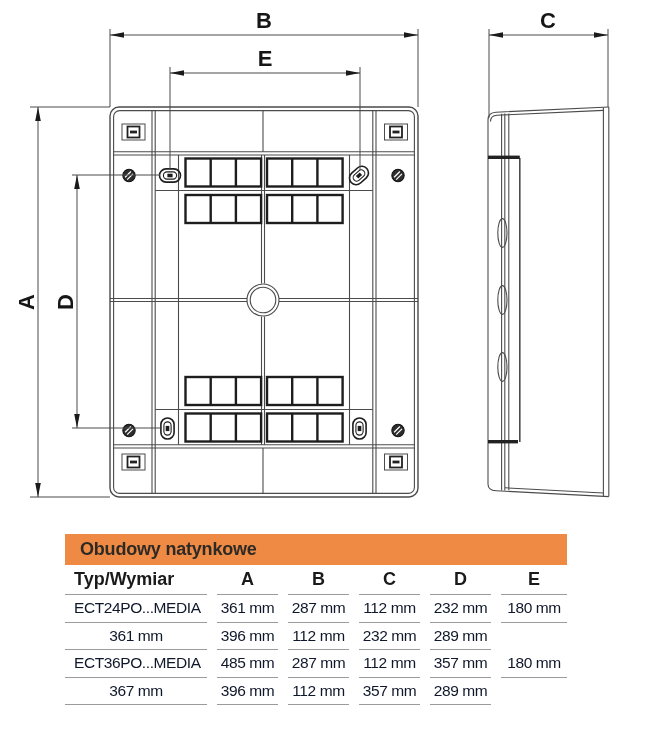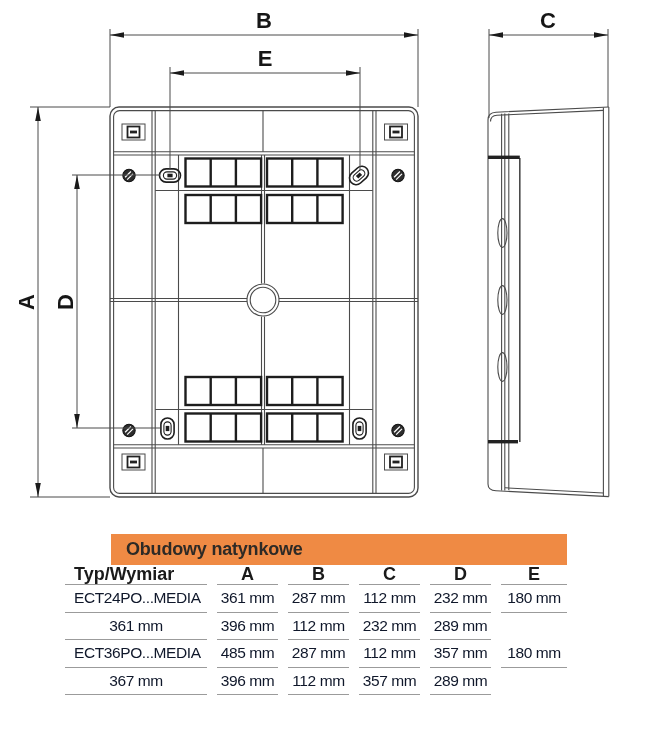--- a/index.html
+++ b/index.html
@@ -9,31 +9,31 @@
   }
   svg.drawing{position:absolute;left:0;top:0;}
   .dimtext{
     font-family:"Liberation Sans",sans-serif;font-size:22px;font-weight:600;fill:#161616;
   }
   
   .spec-table{position:absolute;left:65px;top:534px;width:502px;}
   .tbl-title{
     height:31px;background:#EF8A44;color:#2d2a26;
     display:flex;align-items:center;padding-left:15px;box-sizing:border-box;
-    font-size:18px;font-weight:700;letter-spacing:-0.2px;margin-left:46px;
+    font-size:18px;font-weight:700;letter-spacing:-0.2px;
   }
   .tbl-row{
     display:grid;grid-template-columns:142px 61px 61px 61px 61px 66px;column-gap:10px;
   }
   .tbl-row > div{
     display:flex;align-items:center;justify-content:center;
     border-bottom:1.5px solid #9b9b9b;box-sizing:border-box;
   }
   .tbl-row > div.c0{justify-content:flex-start;padding-left:9px;}
-  .tbl-head > div{height:20px;font-size:18px;font-weight:700;color:#1a1a1a;}
+  .tbl-head > div{height:30px;font-size:18px;font-weight:700;color:#1a1a1a;}
   .tbl-data > div{height:27.5px;font-size:15.5px;font-weight:400;color:#0f172a;letter-spacing:-0.4px;}
 </style>
 </head>
 <body>
 
 <div class="canvas">
 
   <svg class="drawing" width="645" height="525" viewBox="0 0 645 525">
 
     <g stroke="#4b4b4b" fill="none" stroke-width="1.1">

